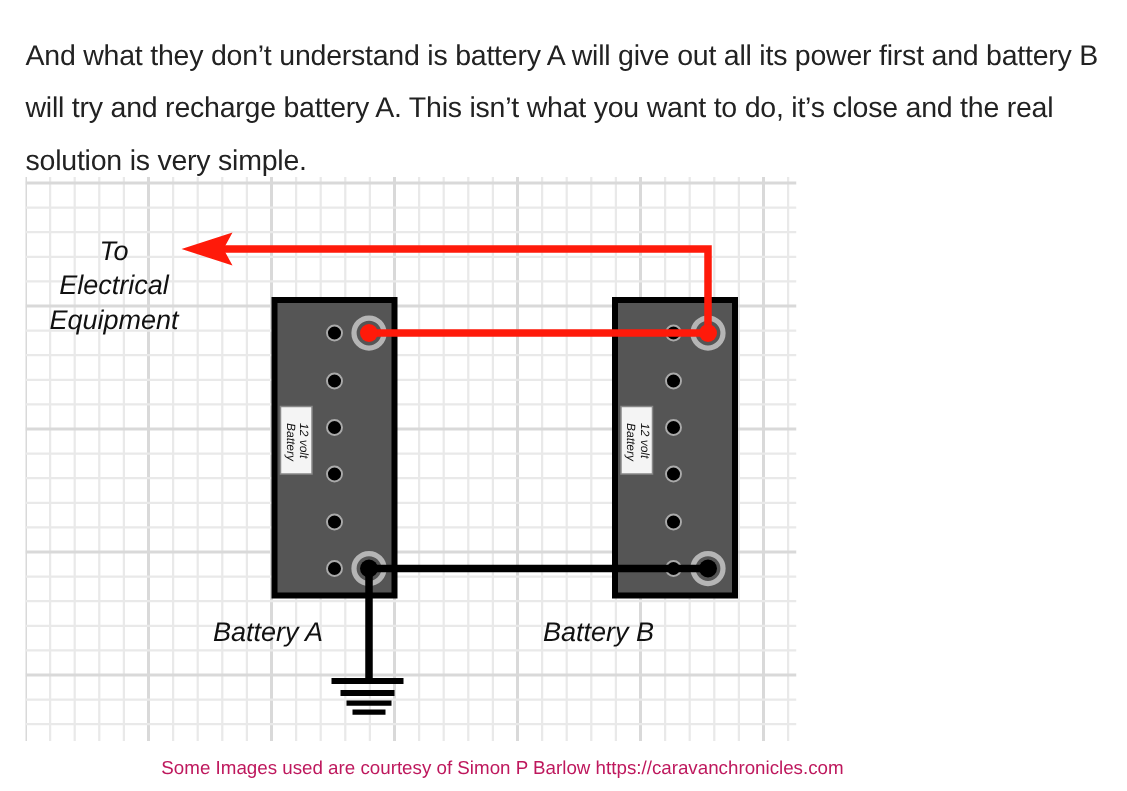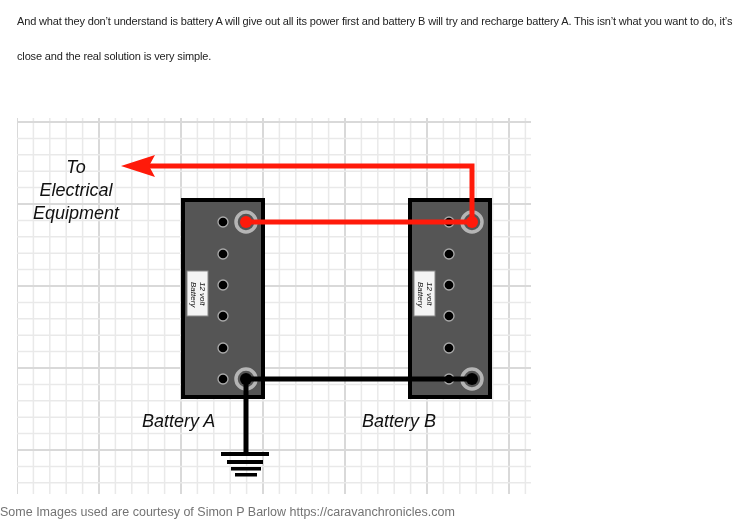--- a/index.html
+++ b/index.html
@@ -1,24 +1,24 @@
 <!DOCTYPE html>
 <html><head>
 <meta charset="utf-8">
 <style>
   html, body { margin: 0; padding: 0; background: #ffffff; }
   body { width: 751px; height: 527px; position: relative; overflow: hidden;
          font-family: "Liberation Sans", sans-serif; color: #1d1d1d; }
-  .para { position: absolute; left: 17px; top: 4px; width: 720px;
-          font-family: "Liberation Sans", sans-serif; font-size: 11px;
+  .para { position: absolute; left: 17px; top: 20px; width: 720px;
+          font-family: "Liberation Sans", sans-serif; font-size: 19px;
           line-height: 35px; color: #222; letter-spacing: -0.15px; margin: 0; }
   .figure { position: absolute; left: 17px; top: 118px; width: 514px; height: 378px; font-style: italic; }
   .figure svg { display: block; }
-  .caption { position: absolute; left: 0; width: 670px; top: 505px; 
-             font-family: "Liberation Sans", sans-serif; font-size: 12.5px; color: #737373; }
+  .caption { position: absolute; left: 0; width: 670px; top: 505px; text-align: center;
+             font-family: "Liberation Sans", sans-serif; font-size: 12.5px; color: #be185d; }
   .lbl { font-family: "Liberation Sans", sans-serif; font-weight: 400; fill: #111; }
 </style>
 </head>
 <body>
 
 <p class="para">And what they don’t understand is battery A will give out all its power first and battery B will try and recharge battery A. This isn’t what you want to do, it’s close and the real solution is very simple.</p>
 
 <div class="figure">
   <svg width="514" height="378" viewBox="0 0 514 378" xmlns="http://www.w3.org/2000/svg">
     <rect x="0" y="0" width="514" height="378" fill="#ffffff"></rect>

